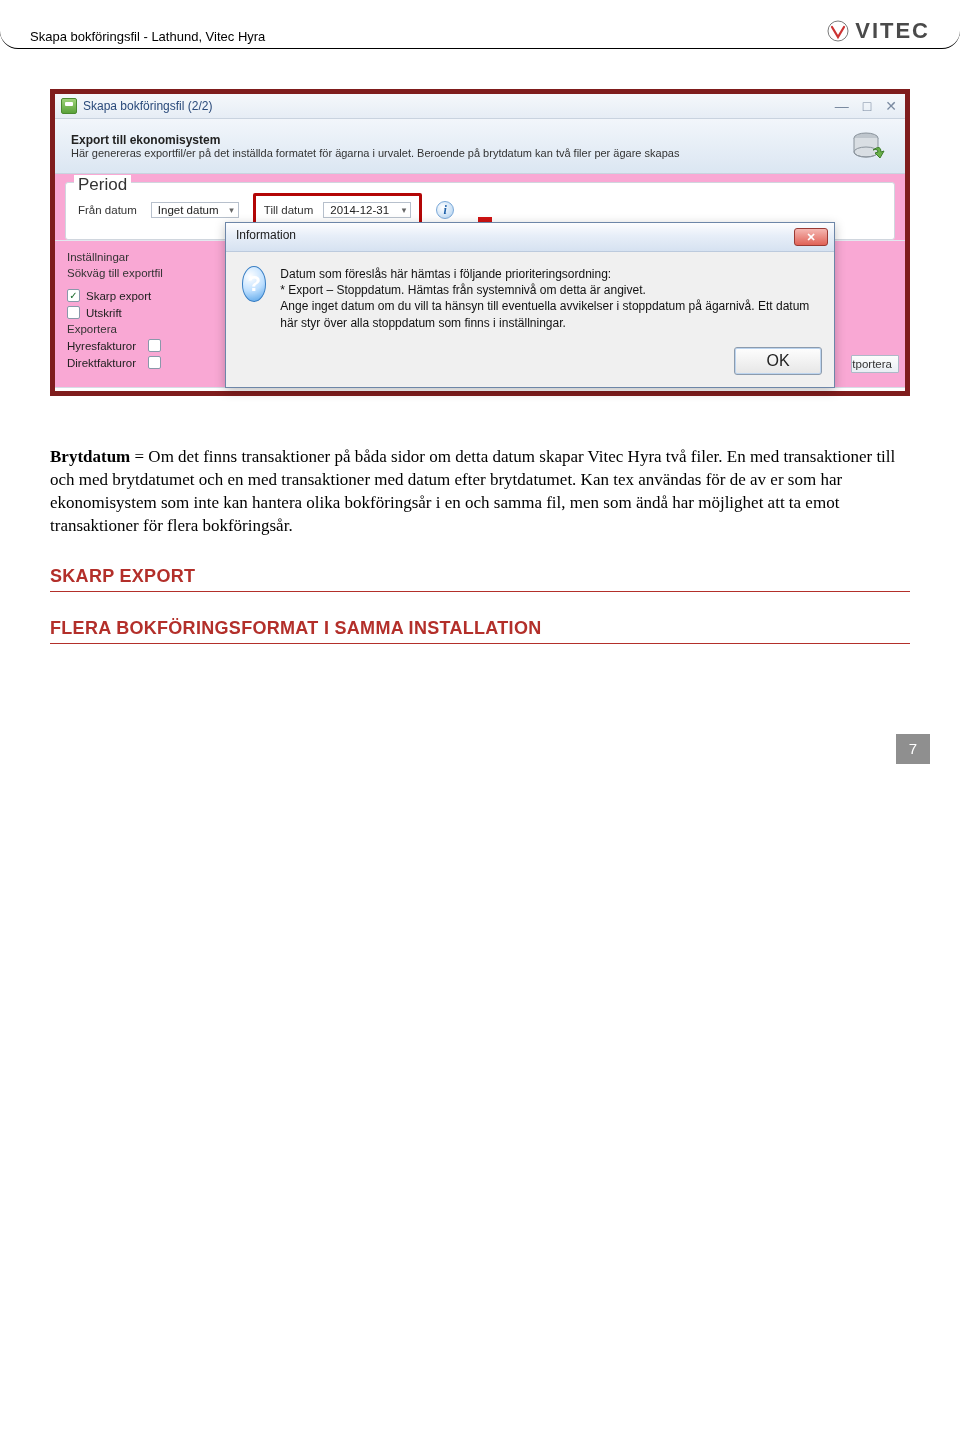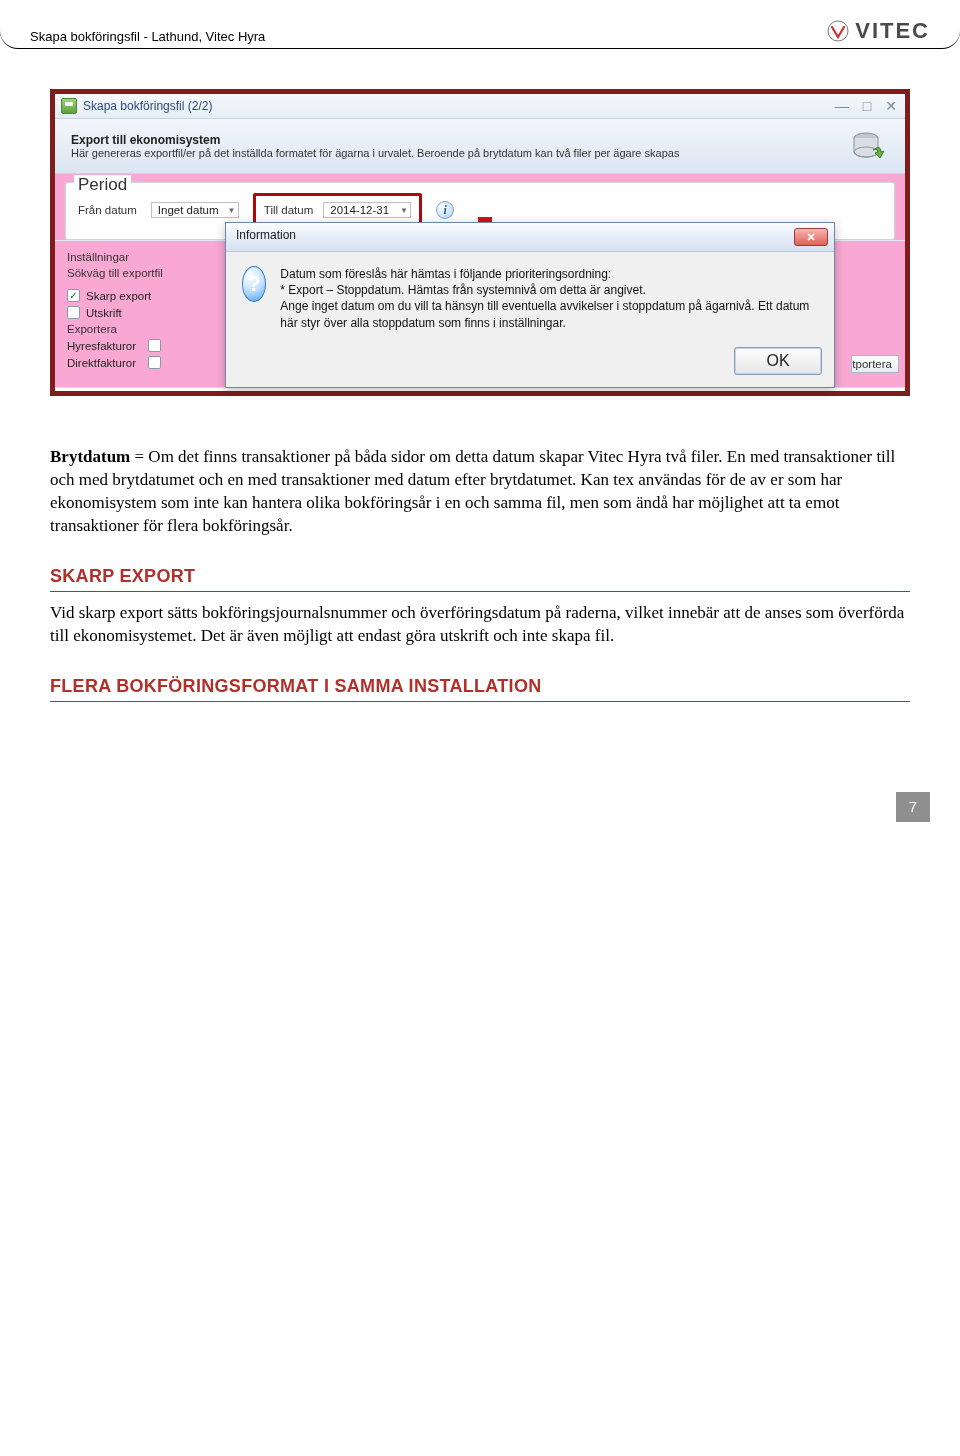--- a/index.html
+++ b/index.html
@@ -375,21 +375,20 @@
     </div>
 
     <div class="app-bottom-border"></div>
   </div>
 
   <p class="body-text">
     <b>Brytdatum</b><span> = Om det finns transaktioner på båda sidor om detta datum skapar Vitec Hyra två filer. En med transaktioner till och med brytdatumet och en med transaktioner med datum efter brytdatumet. Kan tex användas för de av er som har ekonomisystem som inte kan hantera olika bokföringsår i en och samma fil, men som ändå har möjlighet att ta emot transaktioner för flera bokföringsår.</span>
   </p>
 
   <h2 class="doc-heading">SKARP EXPORT</h2>
-  <p class="body-text">Vid skarp export sätts bokföringsjournalsnummer och överföringsdatum på raderna, vilket innebär att de anses som överförda till ekonomisystemet. Det är även möjligt att endast göra utskrift och inte skapa fil.</p>
 
   <h2 class="doc-heading">FLERA BOKFÖRINGSFORMAT I SAMMA INSTALLATION</h2>
 
 </div>
 
 <div class="footer-row">
   <div class="pn">7</div>
 </div>
 
 </body></html>

